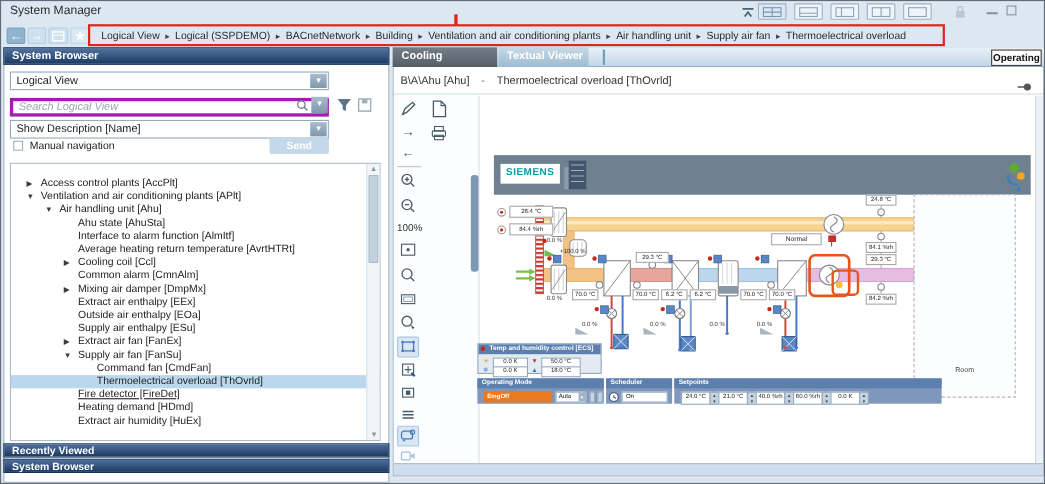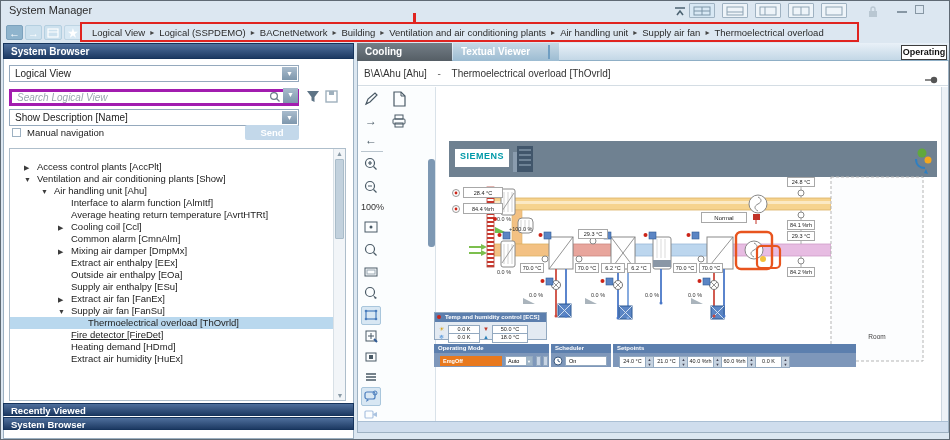--- a/index.html
+++ b/index.html
@@ -170,51 +170,53 @@
   <span class="dd">▼</span>
 </div>
 
 <div class="abs" style="left:11px;top:127px;width:9px;height:9px;background:#fff;border:1px solid #9db1c2;"></div>
 <div class="abs" style="left:26px;top:126px;font-size:9.5px;color:#222;">Manual navigation</div>
 <div class="abs sendbtn" style="left:244px;top:124px;width:54px;height:15px;">Send</div>
 
 <div class="abs treebox" style="left:8px;top:147px;width:337px;height:253px;overflow:hidden;">
   <div style="padding-top:12px;">
       <div class="tree-row" style="padding-left: 14px;"><span class="tw">▶</span><span>Access control plants [AccPlt]</span></div>
-      <div class="tree-row" style="padding-left: 14px;"><span class="tw">▼</span><span>Ventilation and air conditioning plants [Show]</span></div>
+      <div class="tree-row" style="padding-left: 14px;"><span class="tw">▼</span><span>Ventilation and air conditioning plants [APlt]</span></div>
       <div class="tree-row" style="padding-left: 31px;"><span class="tw">▼</span><span>Air handling unit [Ahu]</span></div>
+      <div class="tree-row" style="padding-left: 48px;"><span class="tw"></span><span>Ahu state [AhuSta]</span></div>
       <div class="tree-row" style="padding-left: 48px;"><span class="tw"></span><span>Interface to alarm function [AlmItf]</span></div>
       <div class="tree-row" style="padding-left: 48px;"><span class="tw"></span><span>Average heating return temperature [AvrtHTRt]</span></div>
       <div class="tree-row" style="padding-left: 48px;"><span class="tw">▶</span><span>Cooling coil [Ccl]</span></div>
       <div class="tree-row" style="padding-left: 48px;"><span class="tw"></span><span>Common alarm [CmnAlm]</span></div>
       <div class="tree-row" style="padding-left: 48px;"><span class="tw">▶</span><span>Mixing air damper [DmpMx]</span></div>
       <div class="tree-row" style="padding-left: 48px;"><span class="tw"></span><span>Extract air enthalpy [EEx]</span></div>
       <div class="tree-row" style="padding-left: 48px;"><span class="tw"></span><span>Outside air enthalpy [EOa]</span></div>
       <div class="tree-row" style="padding-left: 48px;"><span class="tw"></span><span>Supply air enthalpy [ESu]</span></div>
       <div class="tree-row" style="padding-left: 48px;"><span class="tw">▶</span><span>Extract air fan [FanEx]</span></div>
       <div class="tree-row" style="padding-left: 48px;"><span class="tw">▼</span><span>Supply air fan [FanSu]</span></div>
+      <div class="tree-row" style="padding-left: 65px;"><span class="tw"></span><span>Command fan [CmdFan]</span></div>
       <div class="tree-row sel" style="padding-left: 65px;"><span class="tw"></span><span>Thermoelectrical overload [ThOvrld]</span></div>
       <div class="tree-row" style="padding-left: 48px; text-decoration: underline;"><span class="tw"></span><span>Fire detector [FireDet]</span></div>
       <div class="tree-row" style="padding-left: 48px;"><span class="tw"></span><span>Heating demand [HDmd]</span></div>
       <div class="tree-row" style="padding-left: 48px;"><span class="tw"></span><span>Extract air humidity [HuEx]</span></div>
     </div>
   <div class="abs sb-scroll" style="right:0;top:0;width:12px;height:251px;">
     <div class="sb-arrow">▲</div>
     <div class="abs sb-thumb" style="left:1px;top:10px;width:9px;height:80px;"></div>
     <div class="abs sb-arrow" style="bottom:0;width:12px;">▼</div>
   </div>
 </div>
 
 <div class="abs botbar" style="left:2px;top:402px;width:351px;height:13px;">Recently Viewed</div>
 <div class="abs botbar" style="left:2px;top:416px;width:351px;height:13px;">System Browser</div>
 
 <div class="abs" style="left:356px;top:42px;width:592px;height:390px;background:#fff;border:1px solid #9db1c2;"></div>
 <div class="abs tab-strip" style="left:356px;top:42px;width:592px;height:18px;"></div>
 <div class="abs tab-default" style="left:356px;top:42px;width:95px;height:18px;">Cooling</div>
-<div class="abs tab-textual" style="left:452px;top:42px;width:106px;height:18px;">Textual Viewer</div>
+<div class="abs tab-textual" style="left:452px;top:42px;width:82px;height:18px;">Textual Viewer</div>
 <div class="abs" style="left:547px;top:44px;width:2px;height:14px;background:#6f9ec2;"></div>
 <div class="abs op-btn" style="left:900px;top:44px;width:46px;height:15px;">Operating</div>
 
 <div class="abs objrow" style="left:357px;top:60px;width:590px;height:25px;line-height:25px;">
   <span style="margin-left:6px;">B\A\Ahu [Ahu]</span>
   <span style="margin:0 8px;color:#666;">-</span>
   <span>Thermoelectrical overload [ThOvrld]</span>
 </div>
 <div class="abs" style="left:924px;top:69px;">
   <svg width="14" height="8">

